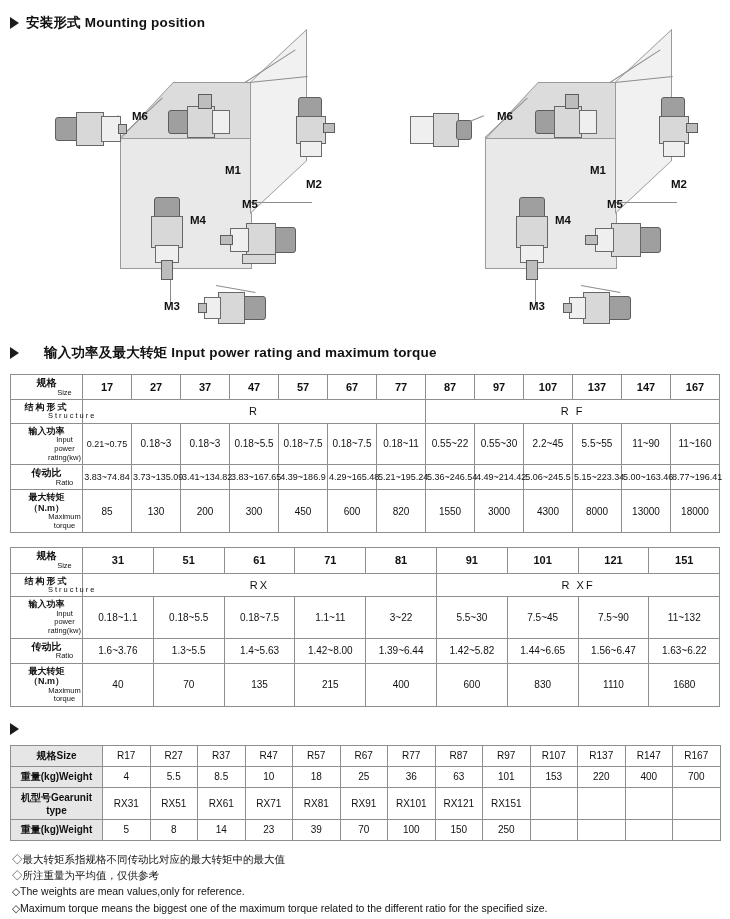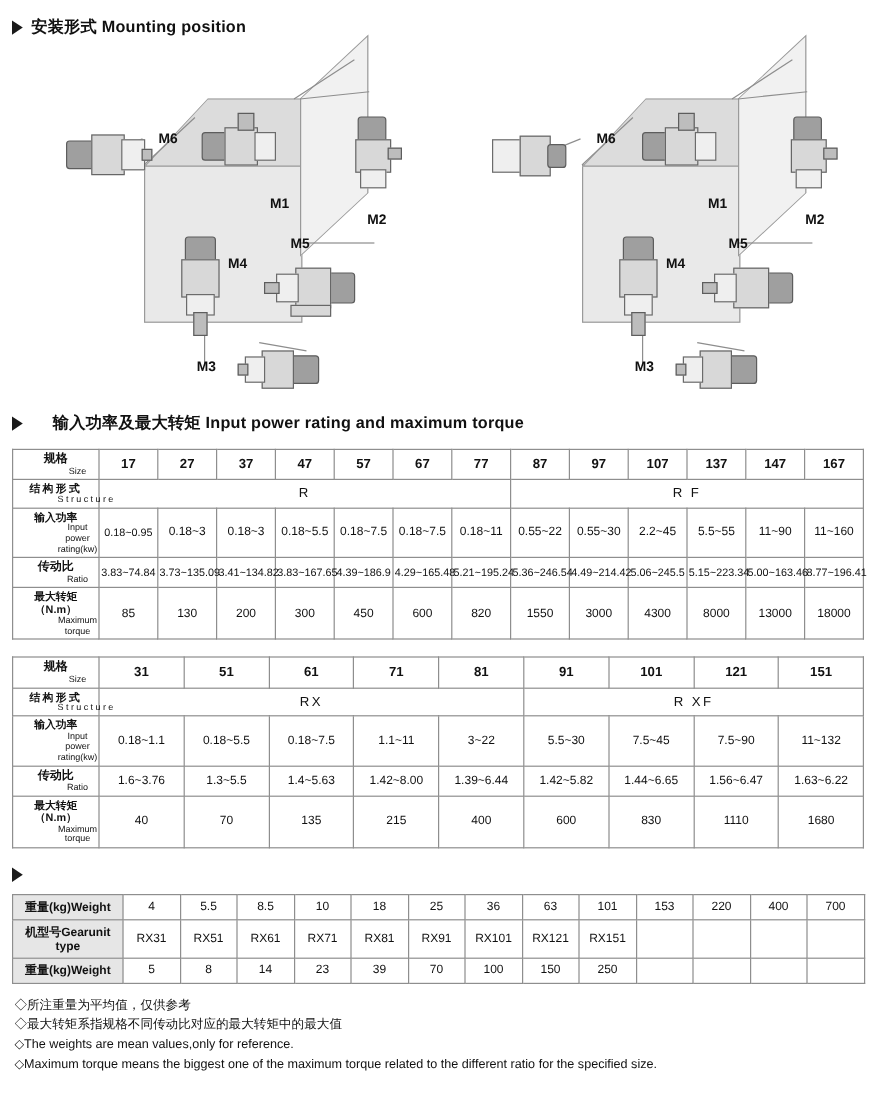--- a/index.html
+++ b/index.html
@@ -327,21 +327,21 @@
           <span class="en">Structure</span>
         </td>
         <td colspan="7">R</td>
         <td colspan="6">R F</td>
       </tr>
       <tr>
         <td class="rowhead">
           <span class="cn small">输入功率</span>
           <span class="en">Input power rating(kw)</span>
         </td>
-        <td class="two-line">0.18~0.95</td>
+        <td class="two-line">0.21~0.75</td>
         <td>0.18~3</td>
         <td>0.18~3</td>
         <td>0.18~5.5</td>
         <td>0.18~7.5</td>
         <td>0.18~7.5</td>
         <td>0.18~11</td>
         <td>0.55~22</td>
         <td>0.55~30</td>
         <td>2.2~45</td>
         <td>5.5~55</td>
@@ -473,20 +473,36 @@
   </div>
 
   <div style="height:10px;"></div>
 
   <table class="weight">
     <colgroup>
       <col style="width:92px">
       <col span="13" style="width:47.5px">
     </colgroup>
     <tbody>
+      <tr>
+        <td class="lbl">规格Size</td>
+        <td>R17</td>
+        <td>R27</td>
+        <td>R37</td>
+        <td>R47</td>
+        <td>R57</td>
+        <td>R67</td>
+        <td>R77</td>
+        <td>R87</td>
+        <td>R97</td>
+        <td>R107</td>
+        <td>R137</td>
+        <td>R147</td>
+        <td>R167</td>
+      </tr>
       <tr>
         <td class="lbl">重量(kg)Weight</td>
         <td>4</td>
         <td>5.5</td>
         <td>8.5</td>
         <td>10</td>
         <td>18</td>
         <td>25</td>
         <td>36</td>
         <td>63</td>
@@ -525,19 +541,19 @@
         <td>250</td>
         <td class="empty"></td>
         <td class="empty"></td>
         <td class="empty"></td>
         <td class="empty"></td>
       </tr>
     </tbody>
   </table>
 
   <div class="notes">
+    <div>◇最大转矩系指规格不同传动比对应的最大转矩中的最大值</div>
     <div>◇所注重量为平均值，仅供参考</div>
-    <div>◇最大转矩系指规格不同传动比对应的最大转矩中的最大值</div>
     <div>◇The weights are mean values,only for reference.</div>
     <div>◇Maximum torque means the biggest one of the maximum torque related to the different ratio for the specified size.</div>
   </div>
 
 </div>
 
 </body></html>

